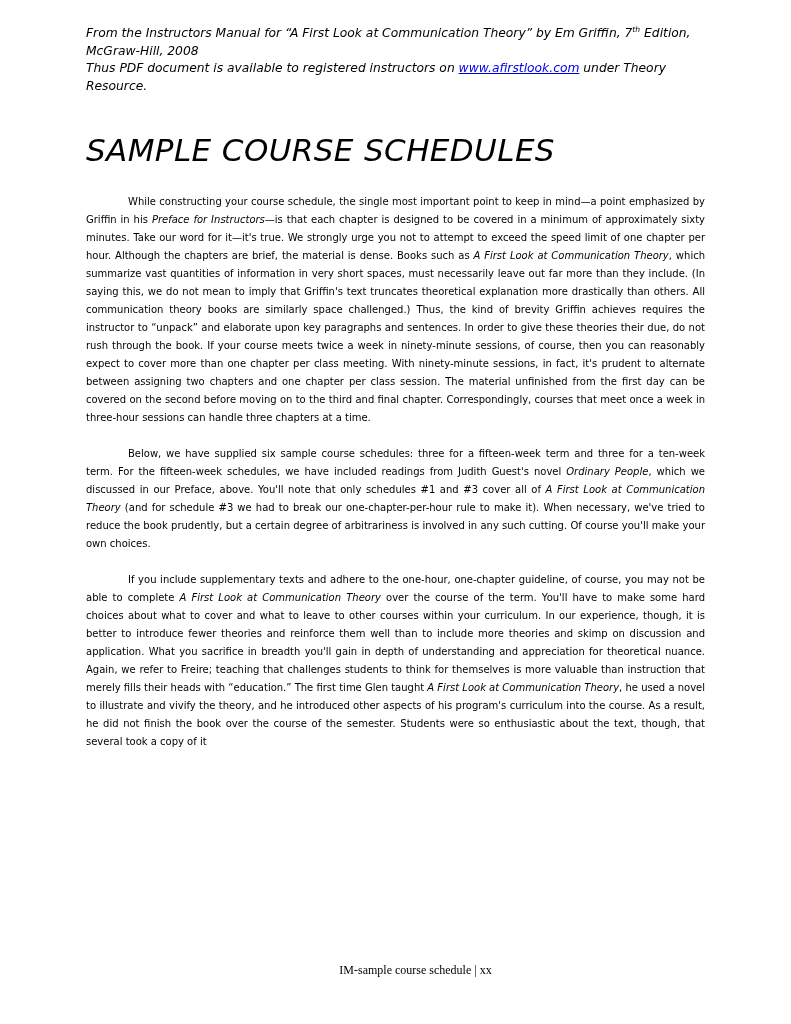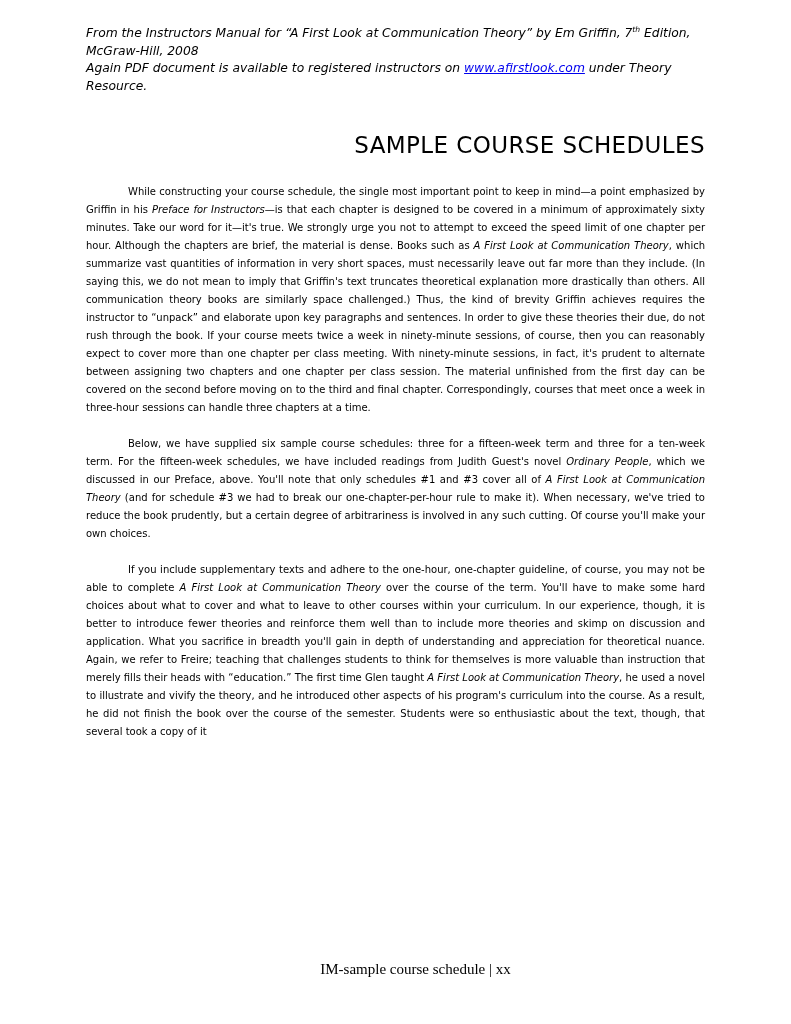--- a/index.html
+++ b/index.html
@@ -10,42 +10,42 @@
   }
   .page {
     position: relative; width: 791px; height: 1024px;
     padding: 25px 86px 0 86px; overflow: hidden; background: #ffffff;
   }
   .header { font-style: italic; font-size: 12.3px; line-height: 17.5px; }
   .header p { margin: 0; }
   .header a { color: var(--link-color, #0000EE); cursor: pointer; }
   sup { font-size: 0.62em; vertical-align: super; line-height: 0; }
   .title {
-    font-weight: normal; font-size: 23px;
-    letter-spacing: 0.4px; text-align: right; margin: 37px 0 25px 0;
+    font-style: italic; font-weight: normal; font-size: 31px;
+    letter-spacing: 0.4px; text-align: left; margin: 37px 0 25px 0;
   }
   .title-b { margin: 44px 0 38px 0; }
   .body-para {
     font-size: 10px; line-height: 18px; text-align: justify;
     text-indent: 42px; margin: 0 0 18px 0;
   }
   .it { font-style: italic; }
   .footer {
     position: absolute; left: 0; right: 0; bottom: 46px;
-    text-align: center; font-family: "Liberation Serif", serif; font-size: 15px; padding-left: 40px;
+    text-align: center; font-family: "Liberation Serif", serif; font-size: 12px; padding-left: 40px;
   }
 </style>
 </head>
 <body>
 
 <div class="page">
 
   <div class="header">
     <p><span>From the Instructors Manual for “A First Look at Communication Theory” by Em Griffin, 7</span><sup>th</sup><span> Edition, McGraw-Hill, 2008</span></p>
-    <p><span>Again PDF document is available to registered instructors on </span><a href="#">www.afirstlook.com</a><span> under Theory Resource.</span></p>
+    <p><span>Thus PDF document is available to registered instructors on </span><a href="#">www.afirstlook.com</a><span> under Theory Resource.</span></p>
   </div>
 
   <h1 class="title">SAMPLE COURSE SCHEDULES</h1>
 
   <p class="body-para"><span>While constructing your course schedule, the single most important point to keep in mind—a point emphasized by Griffin in his </span><span class="it">Preface for Instructors</span><span>—is that each chapter is designed to be covered in a minimum of approximately sixty minutes. Take our word for it—it's true. We strongly urge you not to attempt to exceed the speed limit of one chapter per hour. Although the chapters are brief, the material is dense. Books such as </span><span class="it">A First Look at Communication Theory</span><span>, which summarize vast quantities of information in very short spaces, must necessarily leave out far more than they include. (In saying this, we do not mean to imply that Griffin's text truncates theoretical explanation more drastically than others. All communication theory books are similarly space challenged.) Thus, the kind of brevity Griffin achieves requires the instructor to “unpack” and elaborate upon key paragraphs and sentences. In order to give these theories their due, do not rush through the book. If your course meets twice a week in ninety-minute sessions, of course, then you can reasonably expect to cover more than one chapter per class meeting. With ninety-minute sessions, in fact, it's prudent to alternate between assigning two chapters and one chapter per class session. The material unfinished from the first day can be covered on the second before moving on to the third and final chapter. Correspondingly, courses that meet once a week in three-hour sessions can handle three chapters at a time.</span></p>
 
   <p class="body-para"><span>Below, we have supplied six sample course schedules: three for a fifteen-week term and three for a ten-week term. For the fifteen-week schedules, we have included readings from Judith Guest's novel </span><span class="it">Ordinary People</span><span>, which we discussed in our Preface, above. You'll note that only schedules #1 and #3 cover all of </span><span class="it">A First Look at Communication Theory</span><span> (and for schedule #3 we had to break our one-chapter-per-hour rule to make it). When necessary, we've tried to reduce the book prudently, but a certain degree of arbitrariness is involved in any such cutting. Of course you'll make your own choices.</span></p>
 
 
   <p class="body-para"><span>If you include supplementary texts and adhere to the one-hour, one-chapter guideline, of course, you may not be able to complete </span><span class="it">A First Look at Communication Theory</span><span> over the course of the term. You'll have to make some hard choices about what to cover and what to leave to other courses within your curriculum. In our experience, though, it is better to introduce fewer theories and reinforce them well than to include more theories and skimp on discussion and application. What you sacrifice in breadth you'll gain in depth of understanding and appreciation for theoretical nuance. Again, we refer to Freire; teaching that challenges students to think for themselves is more valuable than instruction that merely fills their heads with “education.” The first time Glen taught </span><span class="it">A First Look at Communication Theory</span><span>, he used a novel to illustrate and vivify the theory, and he introduced other aspects of his program's curriculum into the course. As a result, he did not finish the book over the course of the semester. Students were so enthusiastic about the text, though, that several took a copy of it</span></p>

